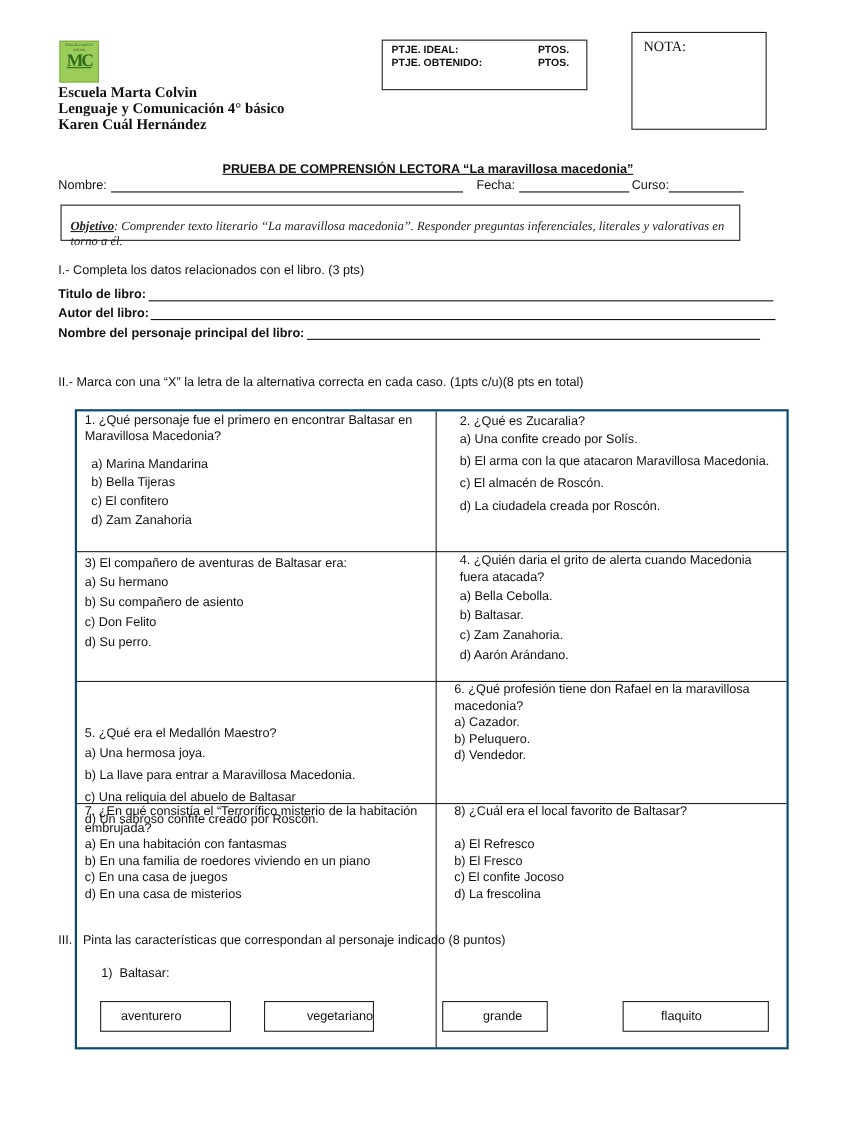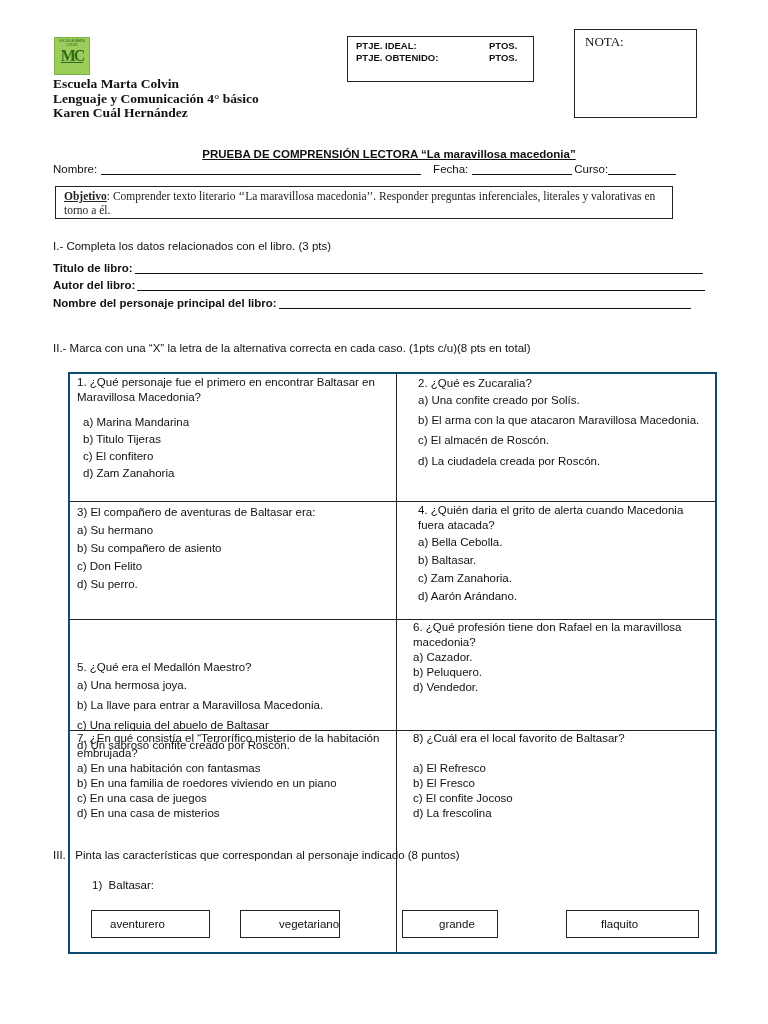--- a/index.html
+++ b/index.html
@@ -21,21 +21,21 @@
   .score-box { left: 347px; top: 36px; width: 187px; height: 46px; border: 1px solid #222; padding: 3px 0 0 8px; font-family: "Liberation Sans", sans-serif; font-weight: bold; font-size: 9.5px; line-height: 12px; }
   .score-row { display: flex; }
   .score-row .lbl { width: 133px; }
 
   .nota-box { left: 574px; top: 29px; width: 123px; height: 89px; border: 1px solid #222; padding: 4px 0 0 10px; font-family: "Liberation Serif", serif; font-size: 13px; }
 
   
   .title { left: 0; top: 148px; width: 768px; text-align: center; font-weight: bold; font-size: 11.5px; text-decoration: underline; padding-left: 10px; }
   .name-row { left: 53px; top: 163px; font-size: 11.5px; white-space: pre; }
 
-  .obj-box { left: 55px; top: 186px; width: 618px; height: 33px; border: 1px solid #222; padding: 2px 0 0 8px; font-family: "Liberation Serif", serif; font-size: 11.5px; line-height: 14px; color: #222; }
+  .obj-box { left: 55px; top: 186px; width: 618px; height: 33px; border: 1px solid #222; padding: 12px 0 0 8px; font-family: "Liberation Serif", serif; font-size: 11.5px; line-height: 14px; color: #222; font-style: italic; }
   .obj-box b { text-decoration: underline; font-weight: bold; }
 
   .sec { font-size: 11.5px; left: 53px; }
   .field-row { left: 53px; font-size: 11.5px; font-weight: bold; display: flex; align-items: flex-end; }
   .field-row .line { border-bottom: 1px solid #111; height: 11px; margin-left: 2px; }
 
   
   .qtable { left: 68px; top: 372px; width: 649px; height: 582px; border: 2px solid #0c4a6e; }
   .cell { position: absolute; border-color: #222; font-size: 11.5px; line-height: 15px; }
   .vline { position: absolute; left: 326px; top: 0; width: 1px; height: 100%; background: #222; }
@@ -109,21 +109,21 @@
 <div class="abs qtable">
   <div class="vline"></div>
   <div class="hline" style="top:127px;"></div>
   <div class="hline" style="top:245px;"></div>
   <div class="hline" style="top:356px;"></div>
 
   <div class="cell" style="left:7px; top:1px; width:312px;">
     <div class="q">1. ¿Qué personaje fue el primero en encontrar Baltasar en Maravillosa   Macedonia?</div>
     <div style="margin-top:9px; padding-left:6px; line-height:17px;">
       <span class="opt">a) Marina Mandarina</span>
-      <span class="opt">b) Titulo Tijeras</span>
+      <span class="opt">b) Bella Tijeras</span>
       <span class="opt">c) El confitero</span>
       <span class="opt">d) Zam Zanahoria</span>
     </div>
   </div>
 
   <div class="cell" style="left:348px; top:1px; width:290px; line-height:17px;">
     <div class="q">2. ¿Qué es Zucaralia?</div>
     <span class="opt" style="margin-bottom:3px;">a) Una confite creado por Solís.</span>
     <span class="opt" style="margin-bottom:3px;">b) El arma con la que atacaron Maravillosa Macedonia.</span>
     <span class="opt" style="margin-bottom:4px;">c) El almacén de Roscón.</span>

